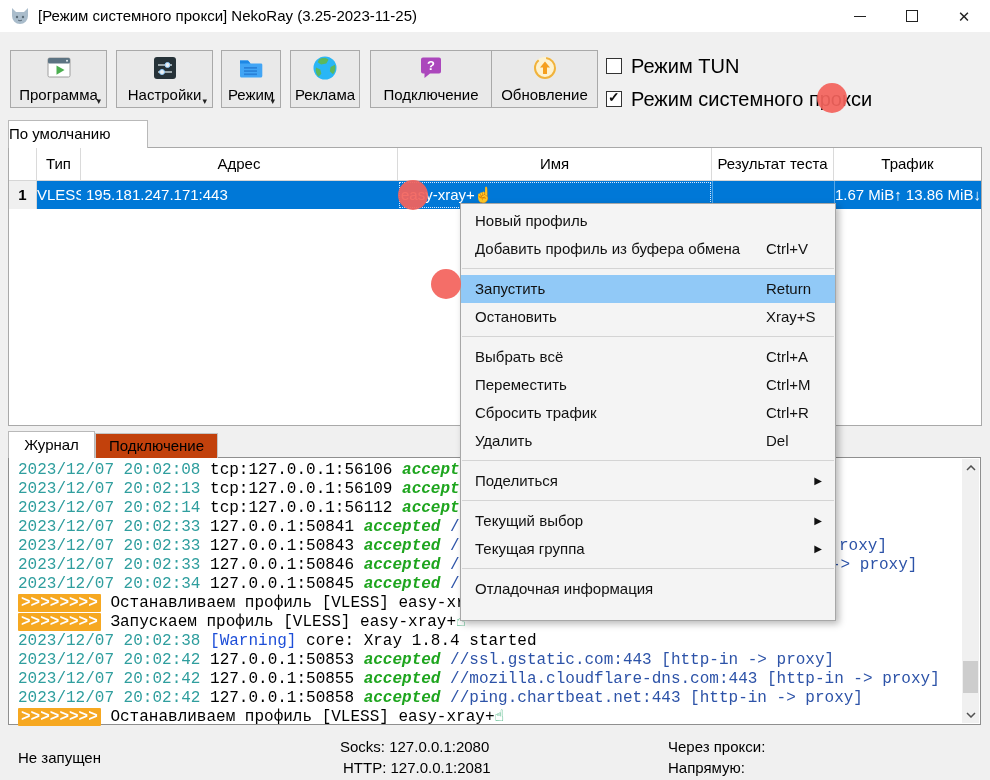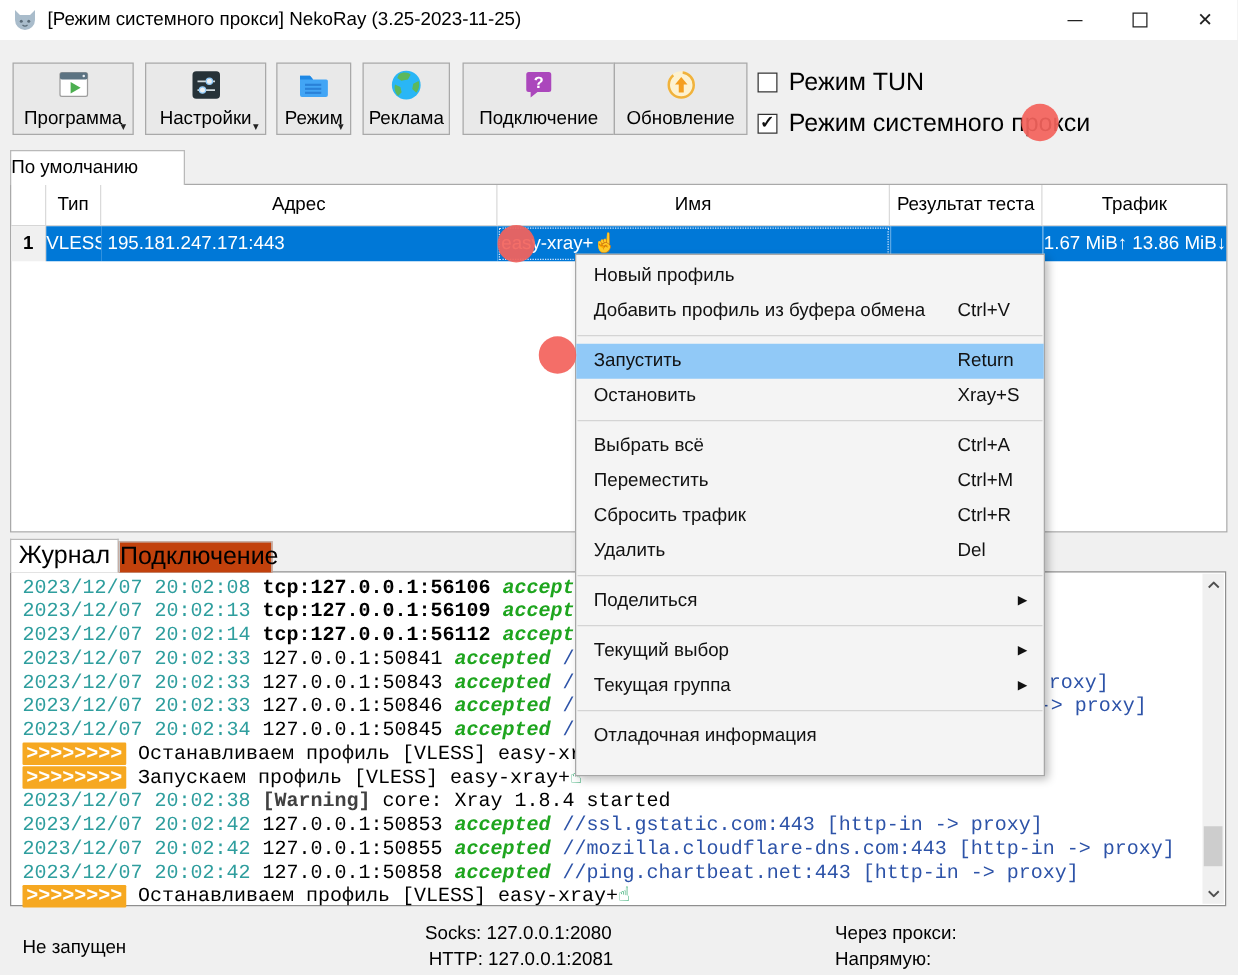--- a/index.html
+++ b/index.html
@@ -42,33 +42,33 @@
   .hand{color:#18a05f;font-weight:bold}
   
   .cmenu{position:absolute;left:460px;top:203px;width:376px;height:418px;background:#f4f4f4;border:1px solid #a7a7a7;box-shadow:3px 3px 7px rgba(0,0,0,.28);box-sizing:border-box;padding:3px 0;z-index:50}
   .mitem{position:relative;height:28px;line-height:28px;padding:0 14px;font-size:15px;color:#111}
   .mitem.hl{background:#91c9f7}
   .msc{position:absolute;left:305px;top:0}
   .msub{position:absolute;right:13px;top:0;font-size:10px}
   .msep{height:12px;position:relative}
   .msep::after{content:"";position:absolute;left:1px;right:1px;top:5px;border-top:1px solid #d4d4d4}
   
-  .ltab{position:absolute;box-sizing:border-box;text-align:center;font-size:20px;z-index:3}
+  .ltab{position:absolute;box-sizing:border-box;text-align:center;font-size:15px;z-index:3}
   .ltab.active{left:8px;top:431px;width:87px;height:27px;background:#fff;border:1px solid #b9b9b9;border-bottom:none;line-height:25px}
   .ltab.idle{left:95px;top:433px;width:123px;height:25px;background:#c2410c;border:1px solid #c4c4c4;border-bottom:none;line-height:23px}
   
   .logbox{position:absolute;left:8px;top:457px;width:971px;height:266px;background:#fff;border:1px solid #8f8f8f;z-index:1}
   .loglines{position:absolute;left:9px;top:3px;right:20px}
   .lline{position:relative;height:19px;line-height:19px;font-family:"Liberation Mono",monospace;font-size:16px;white-space:pre;overflow:visible}
   .seg-time{color:#2f9e9e}
-  .seg-bold{color:#000;font-weight:bold}
+  .seg-bold{color:#000;font-weight:normal}
   .seg-plain{color:#000}
   .seg-accepted{color:#1ea51e;font-style:italic;font-weight:bold}
   .seg-url{color:#2d53a8}
-  .seg-warning{color:#404040;font-weight:bold}
+  .seg-warning{color:#1d4ed8;font-weight:normal}
   .seg-badge{display:inline-block;background:#f6a821;color:#fff;font-weight:bold;padding:0 3px;height:18px;line-height:18px;border-radius:1px}
   .seg-hand{color:#18a05f}
   .ltail{position:absolute;top:0}
   
   .vscroll{position:absolute;right:1px;top:1px;bottom:1px;width:17px;background:#f0f0f0}
   .sarrow{position:absolute;left:0;width:17px;height:17px;display:flex;align-items:center;justify-content:center}
   .sthumb{position:absolute;left:1px;width:15px;top:202px;height:32px;background:#cdcdcd}
   
   .sbar{position:absolute;left:0;top:726px;width:990px;height:54px;background:#f0f0f0}
   .stxt{position:absolute;font-size:15px;white-space:nowrap}

